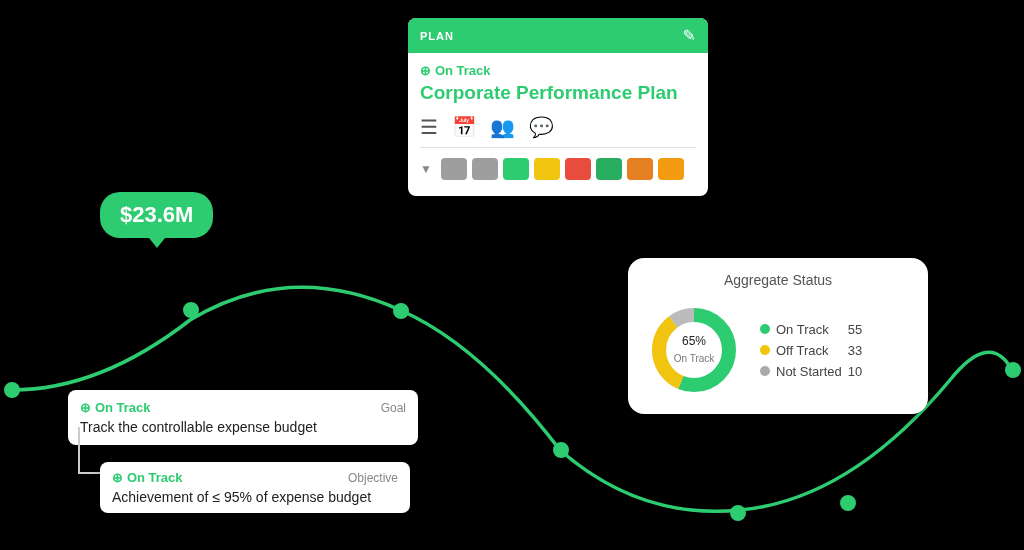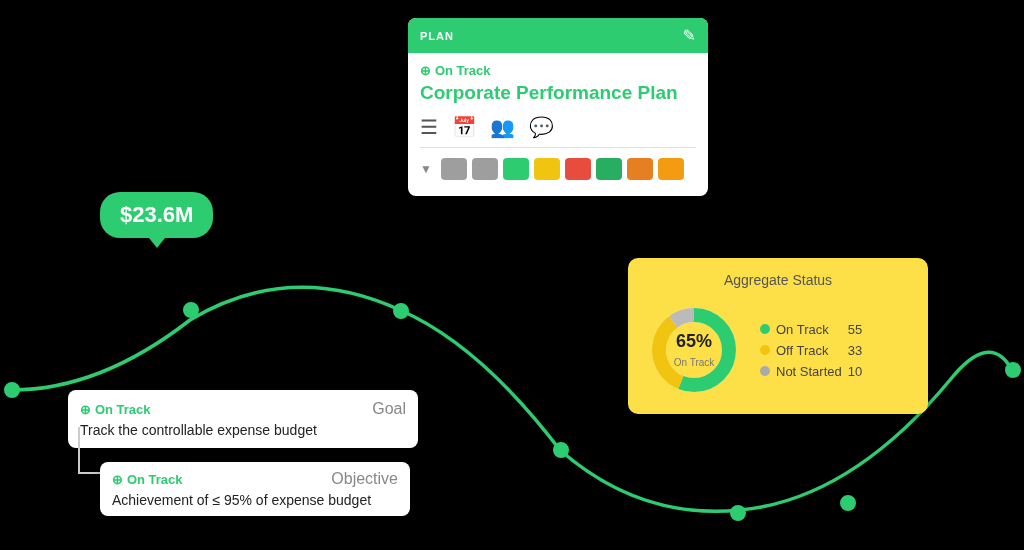--- a/index.html
+++ b/index.html
@@ -144,21 +144,21 @@
     .on-track-badge {
       color: #2ecc71;
       font-size: 13px;
       font-weight: 600;
       display: flex;
       align-items: center;
       gap: 4px;
     }
     .card-type-label {
       color: #888;
-      font-size: 16px;
+      font-size: 12px;
     }
     .card-description {
       color: #222;
       font-size: 14px;
     }
 
     
     .objective-card {
       position: absolute;
       top: 462px;
@@ -185,22 +185,22 @@
       height: 2px;
       background: #ccc;
     }
 
     
     .aggregate-card {
       position: absolute;
       top: 258px;
       left: 628px;
       width: 300px;
-      background: #fde047;
-      border-radius: 10px;
+      background: #ffffff;
+      border-radius: 16px;
       padding: 14px 16px;
       box-shadow: 0 2px 12px rgba(0,0,0,0.25);
     }
     .aggregate-title {
       text-align: center;
       font-size: 14px;
       color: #555;
       margin-bottom: 12px;
     }
     .aggregate-content {
@@ -215,22 +215,22 @@
       flex-shrink: 0;
     }
     .donut-center-text {
       position: absolute;
       top: 50%;
       left: 50%;
       transform: translate(-50%, -50%);
       text-align: center;
     }
     .donut-percent {
-      font-size: 18px;
-      font-weight: 700;
+      font-size: 12px;
+      font-weight: 400;
       color: #222;
       display: block;
     }
     .donut-label {
       font-size: 10px;
       color: #777;
     }
     .legend {
       display: flex;
       flex-direction: column;

